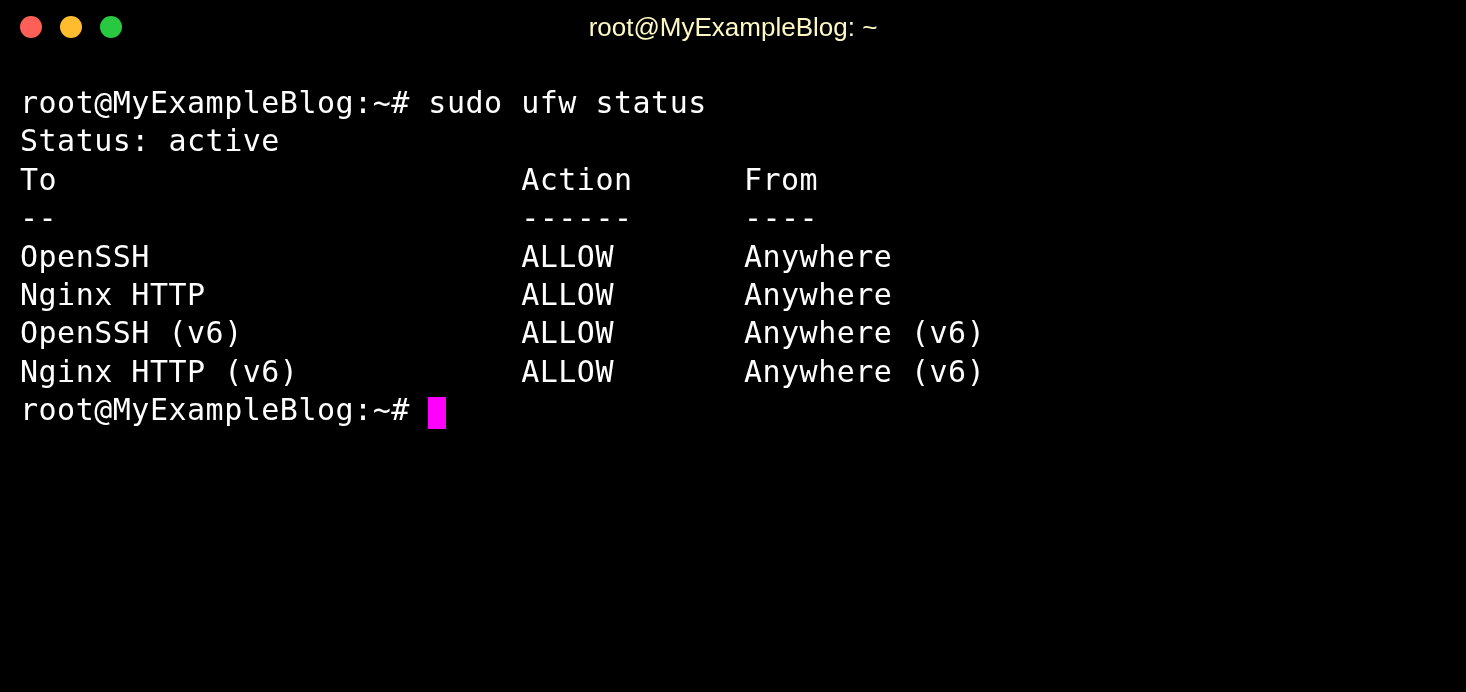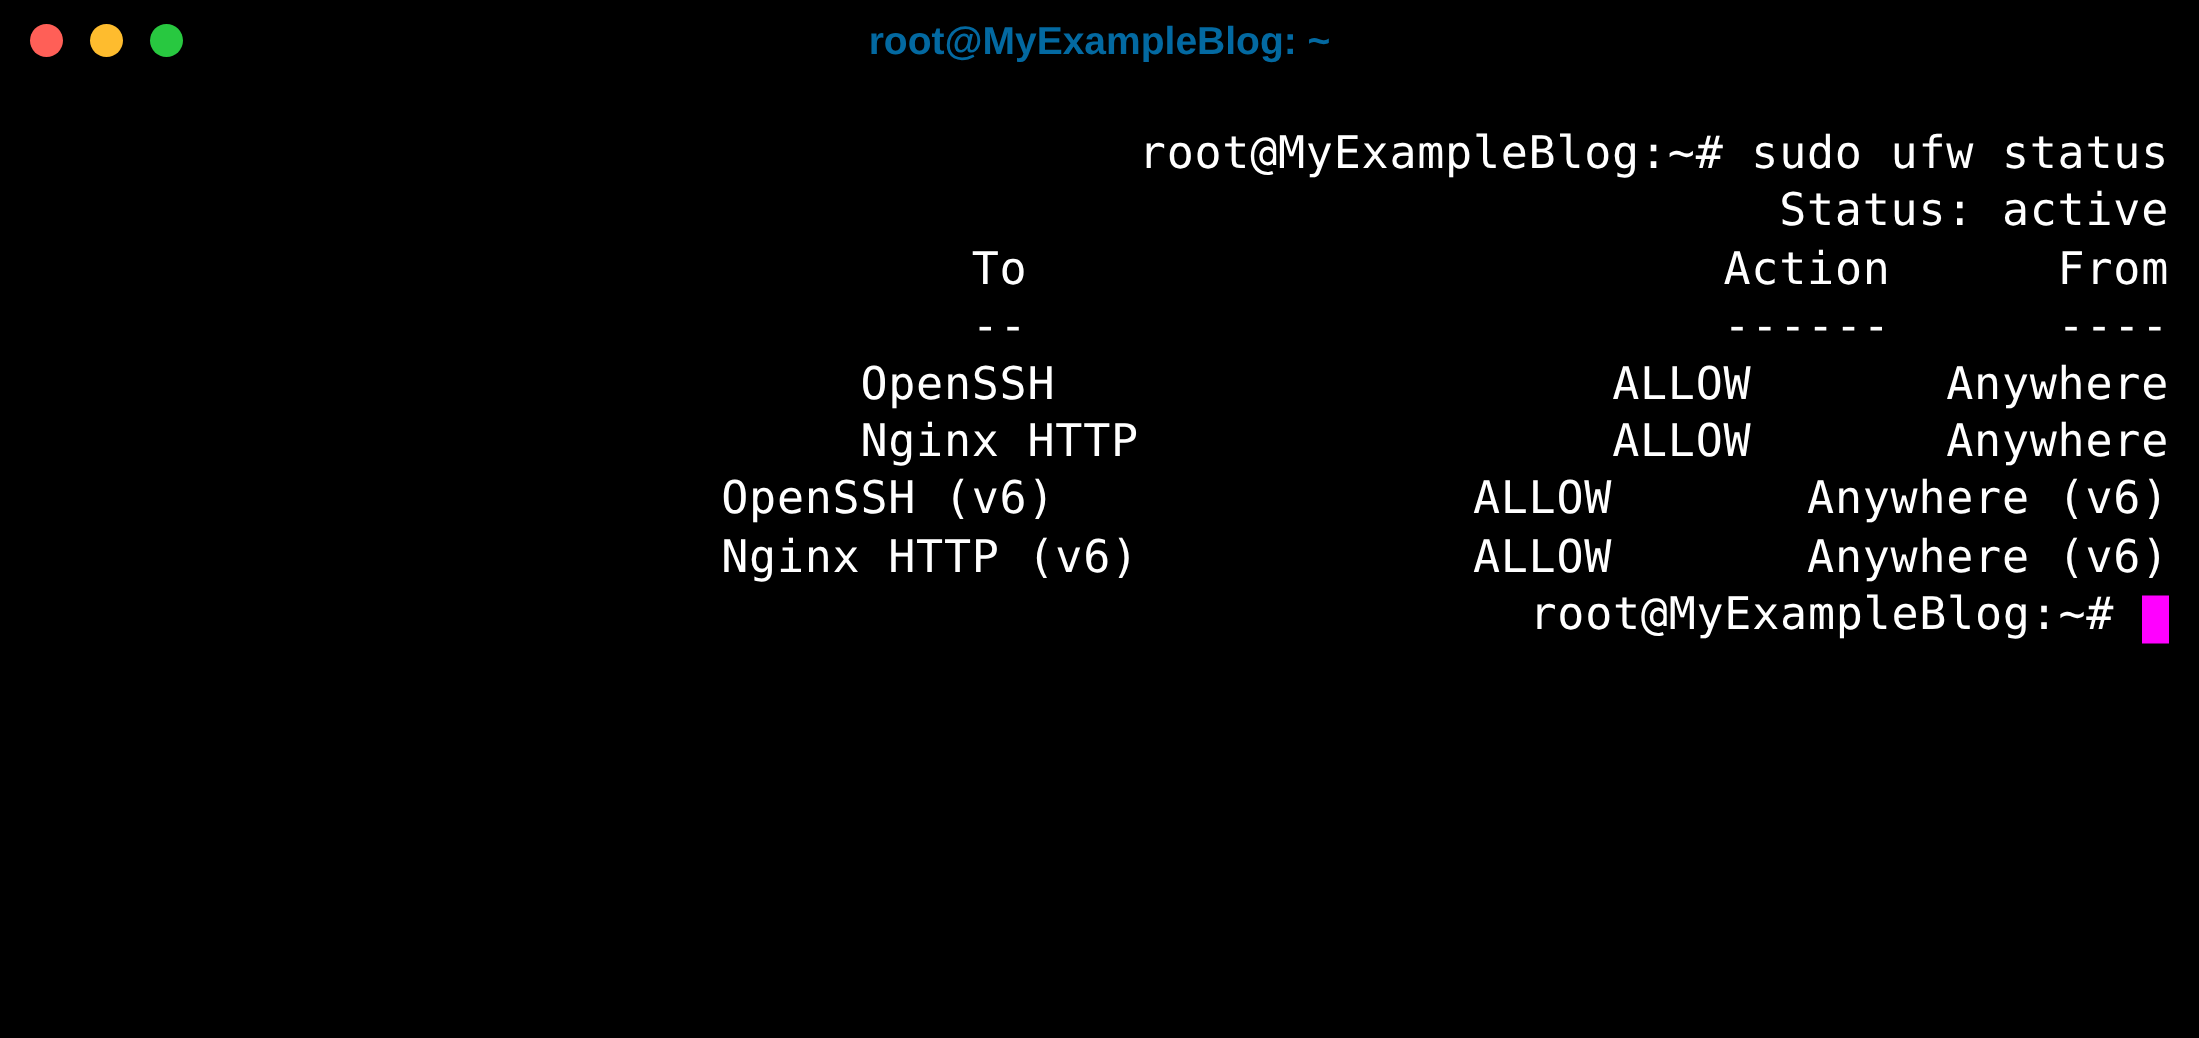--- a/index.html
+++ b/index.html
@@ -35,34 +35,33 @@
     }
     .tl-close { background: #ff5f57; }
     .tl-min { background: #febc2e; }
     .tl-max { background: #28c840; }
     .window-title {
       position: absolute;
       left: 0;
       right: 0;
       text-align: center;
       font-size: 26px;
-      font-weight: 700;
-      color: #0369a1;
+      font-weight: 400;
+      color: #fef9c3;
       font-family: -apple-system, BlinkMacSystemFont, "Segoe UI", sans-serif;
       pointer-events: none;
     }
     .terminal-body {
       padding: 30px 20px 20px 20px;
       white-space: pre;
       line-height: 1.28;
       letter-spacing: 0.5px;
     }
     .line {
       display: block;
-      text-align: right;
     }
     .cursor {
       display: inline-block;
       width: 18px;
       height: 32px;
       background: #ff00ff;
       vertical-align: text-bottom;
       margin-bottom: -2px;
     }
   </style>

